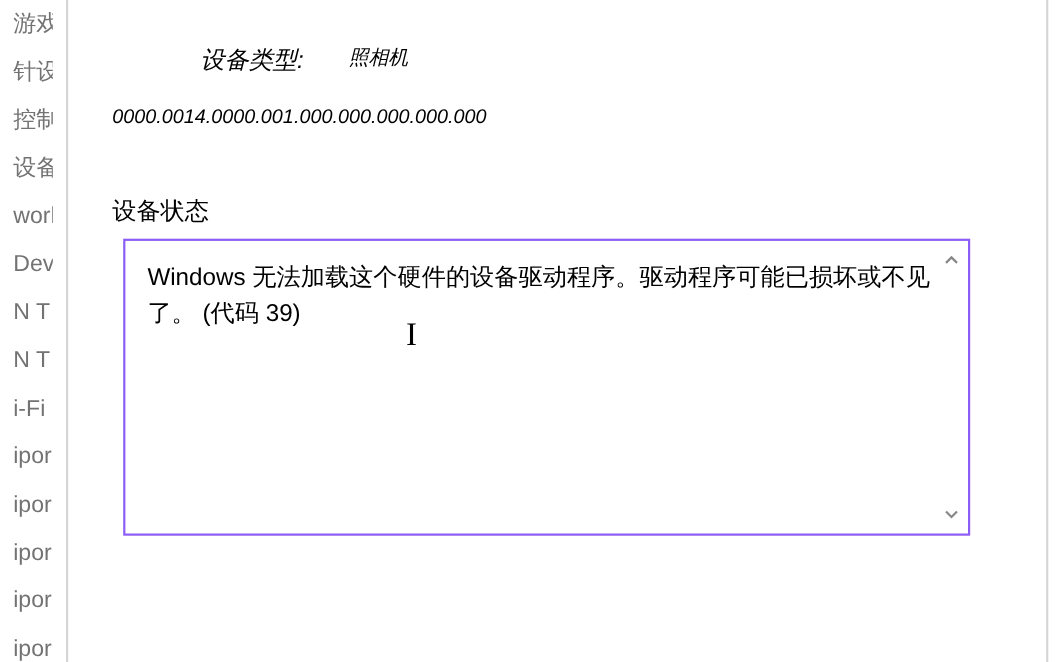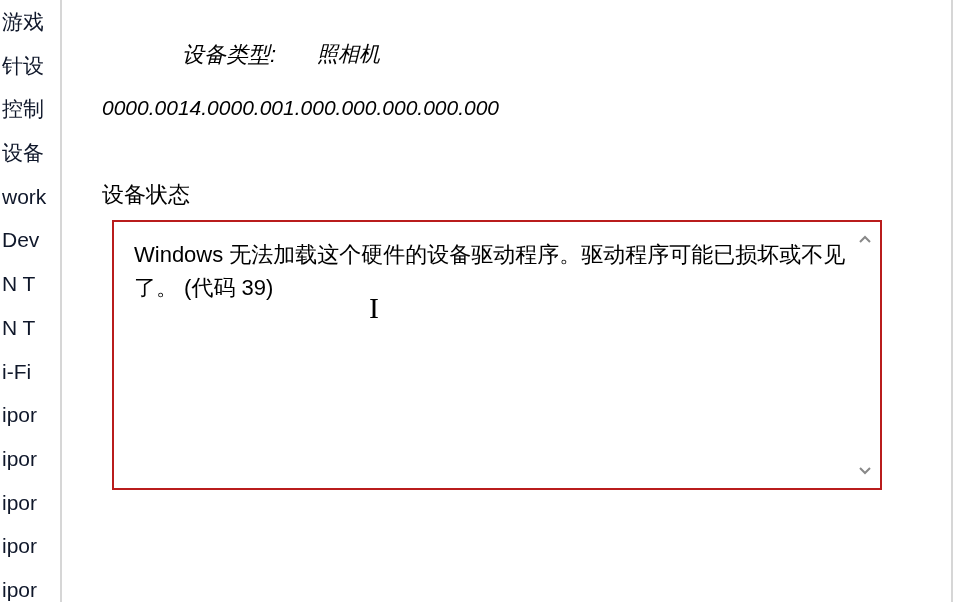--- a/index.html
+++ b/index.html
@@ -16,25 +16,25 @@
     .sidebar {
       position: absolute;
       left: 0;
       top: 0;
       width: 48px;
       height: 602px;
       background: #fff;
       overflow: hidden;
     }
     .sidebar-item {
-      padding: 4px 2px;
+      padding: 4px 12px;
       white-space: nowrap;
       font-size: 21px;
       line-height: 1.7;
-      color: #0f172a;
+      color: #737373;
     }
     .vline {
       position: absolute;
       left: 60px;
       top: 0;
       width: 2px;
       height: 602px;
       background: #d6d6d6;
     }
     .main {
@@ -49,30 +49,30 @@
       display: flex;
       margin-bottom: 26px;
       font-style: italic;
     }
     .info-label {
       width: 215px;
       padding-left: 80px;
       font-size: 22px;
     }
     .info-value {
-      font-size: 21px;
+      font-size: 18px;
     }
     .status-label {
       margin-top: 60px;
       margin-left: 0;
       font-size: 22px;
       margin-bottom: 10px;
     }
     .status-box {
-      border: 2px solid #b91c1c;
+      border: 2px solid #8b5cf6;
       width: 770px;
       height: 270px;
       margin-left: 10px;
       padding: 16px 20px;
       position: relative;
       font-size: 22px;
       line-height: 1.5;
       background: #fff;
     }
     .status-text-1 {

